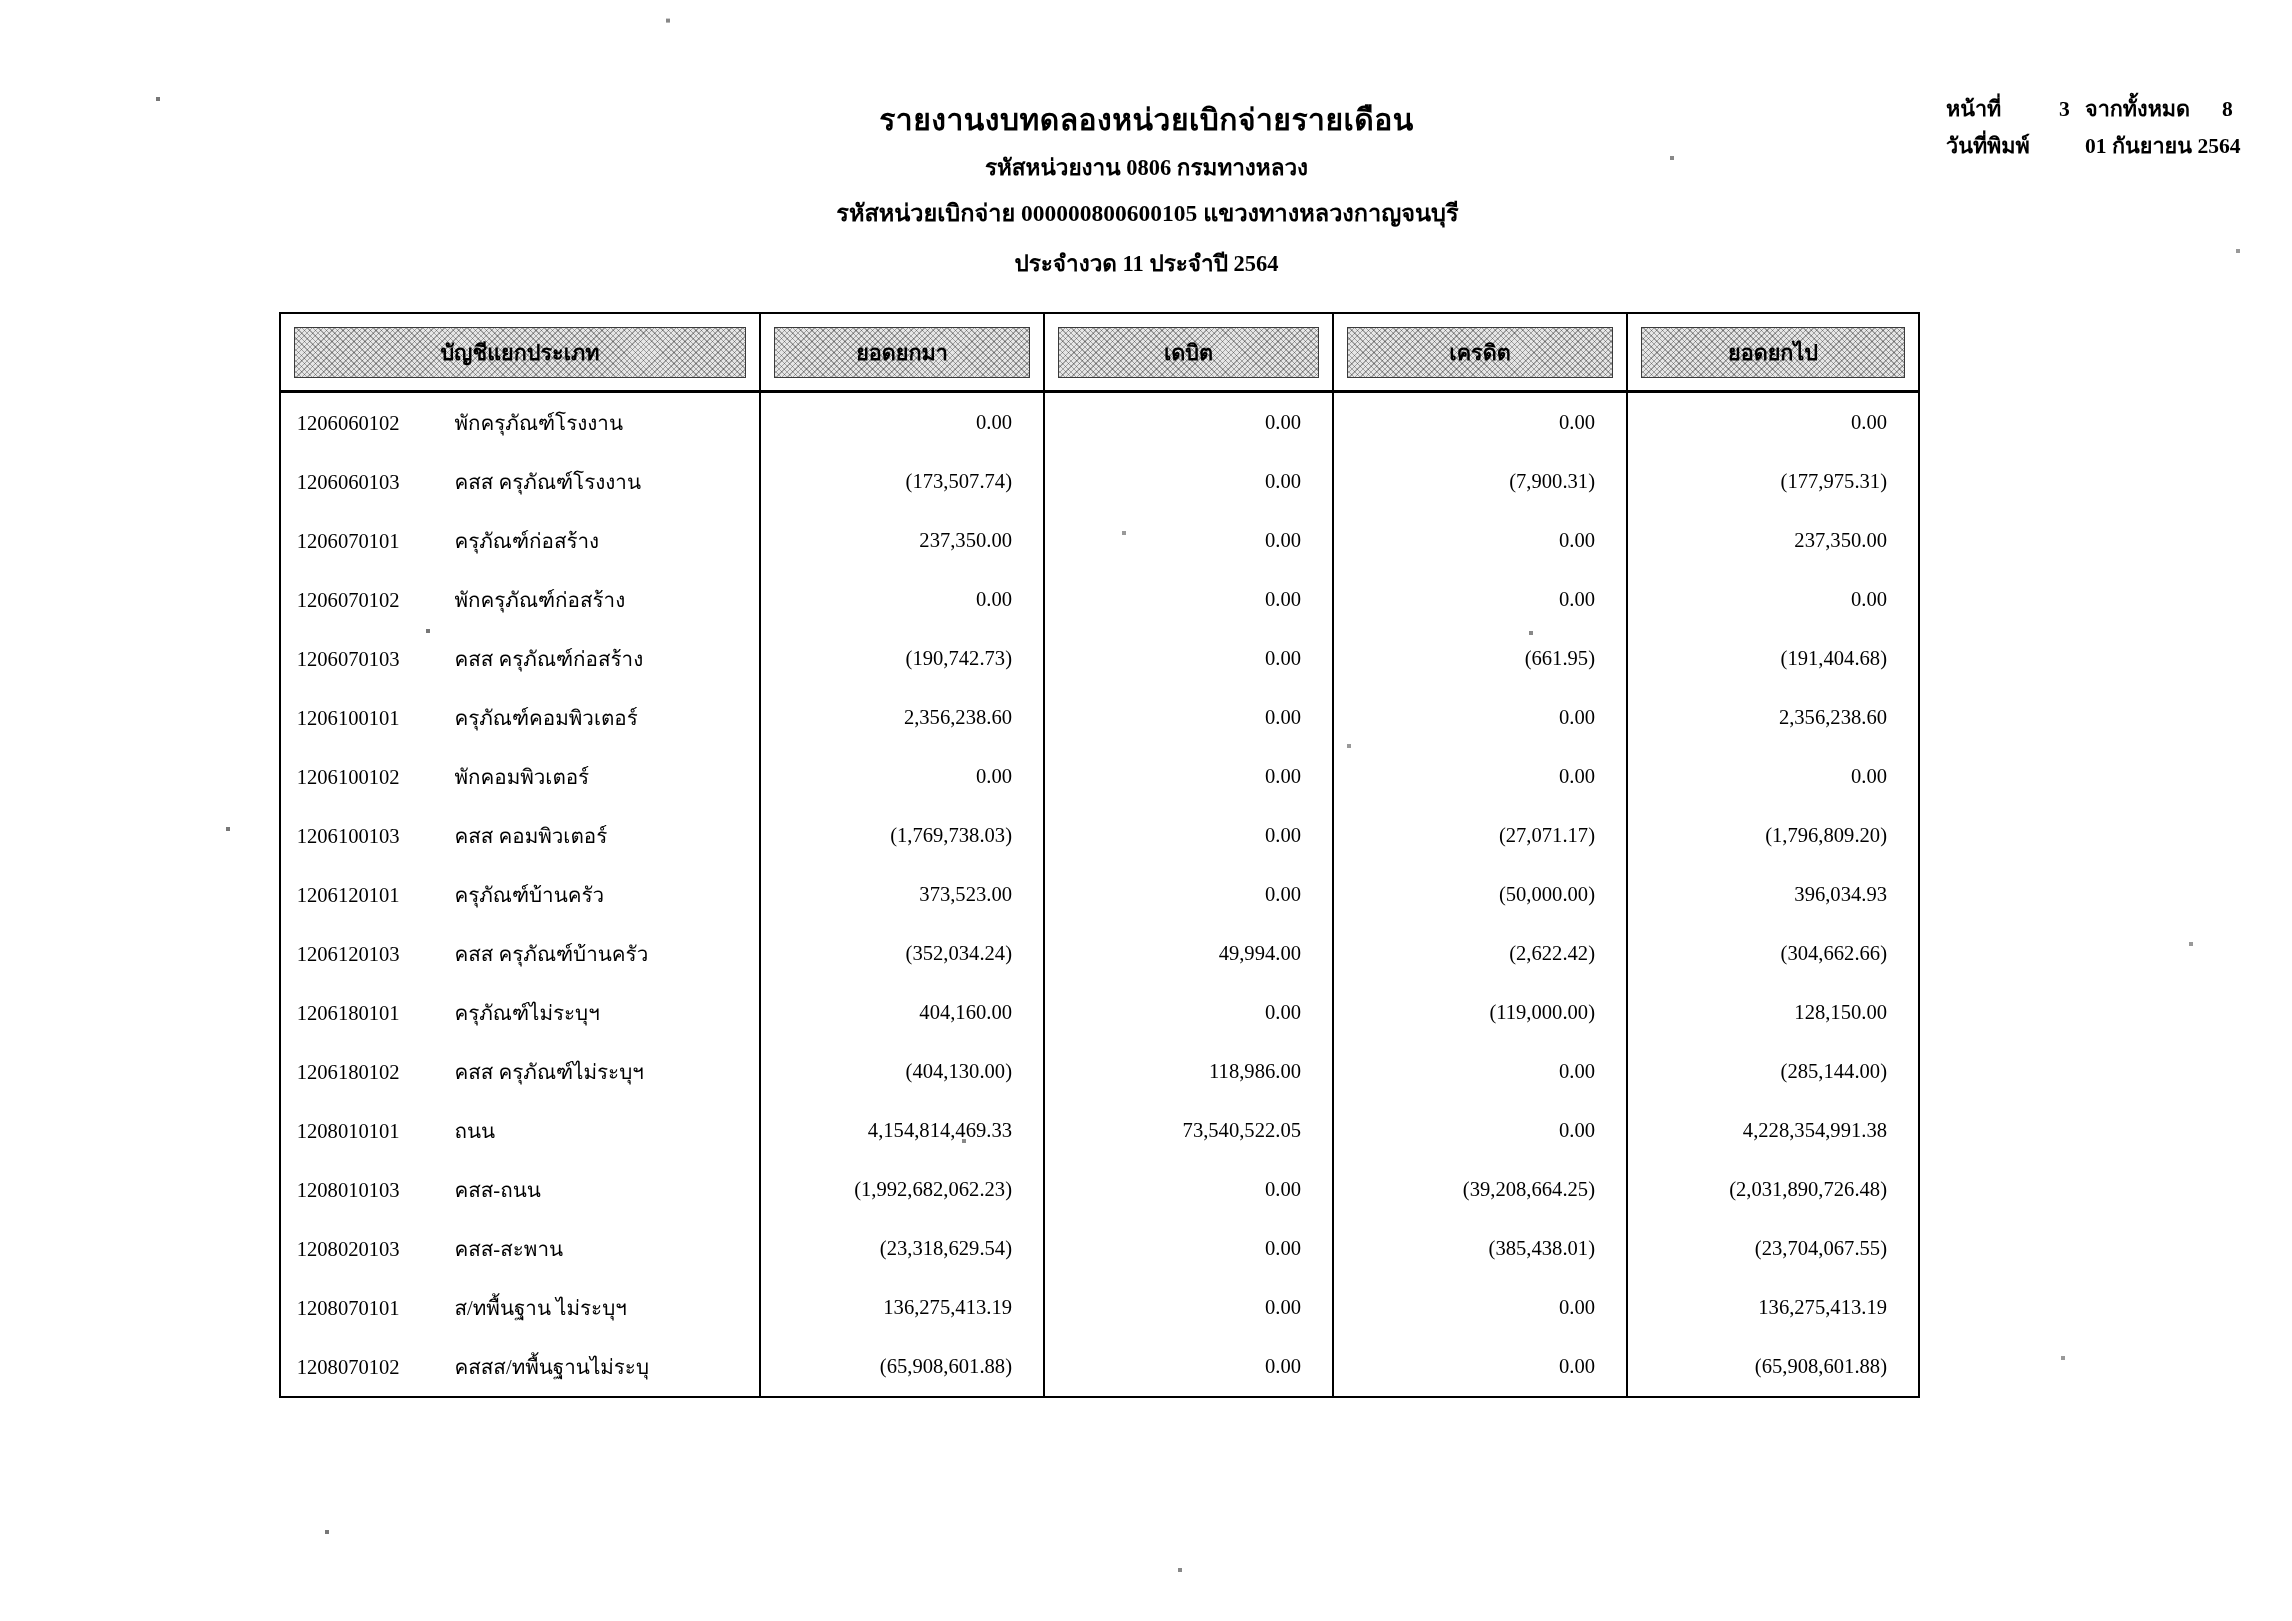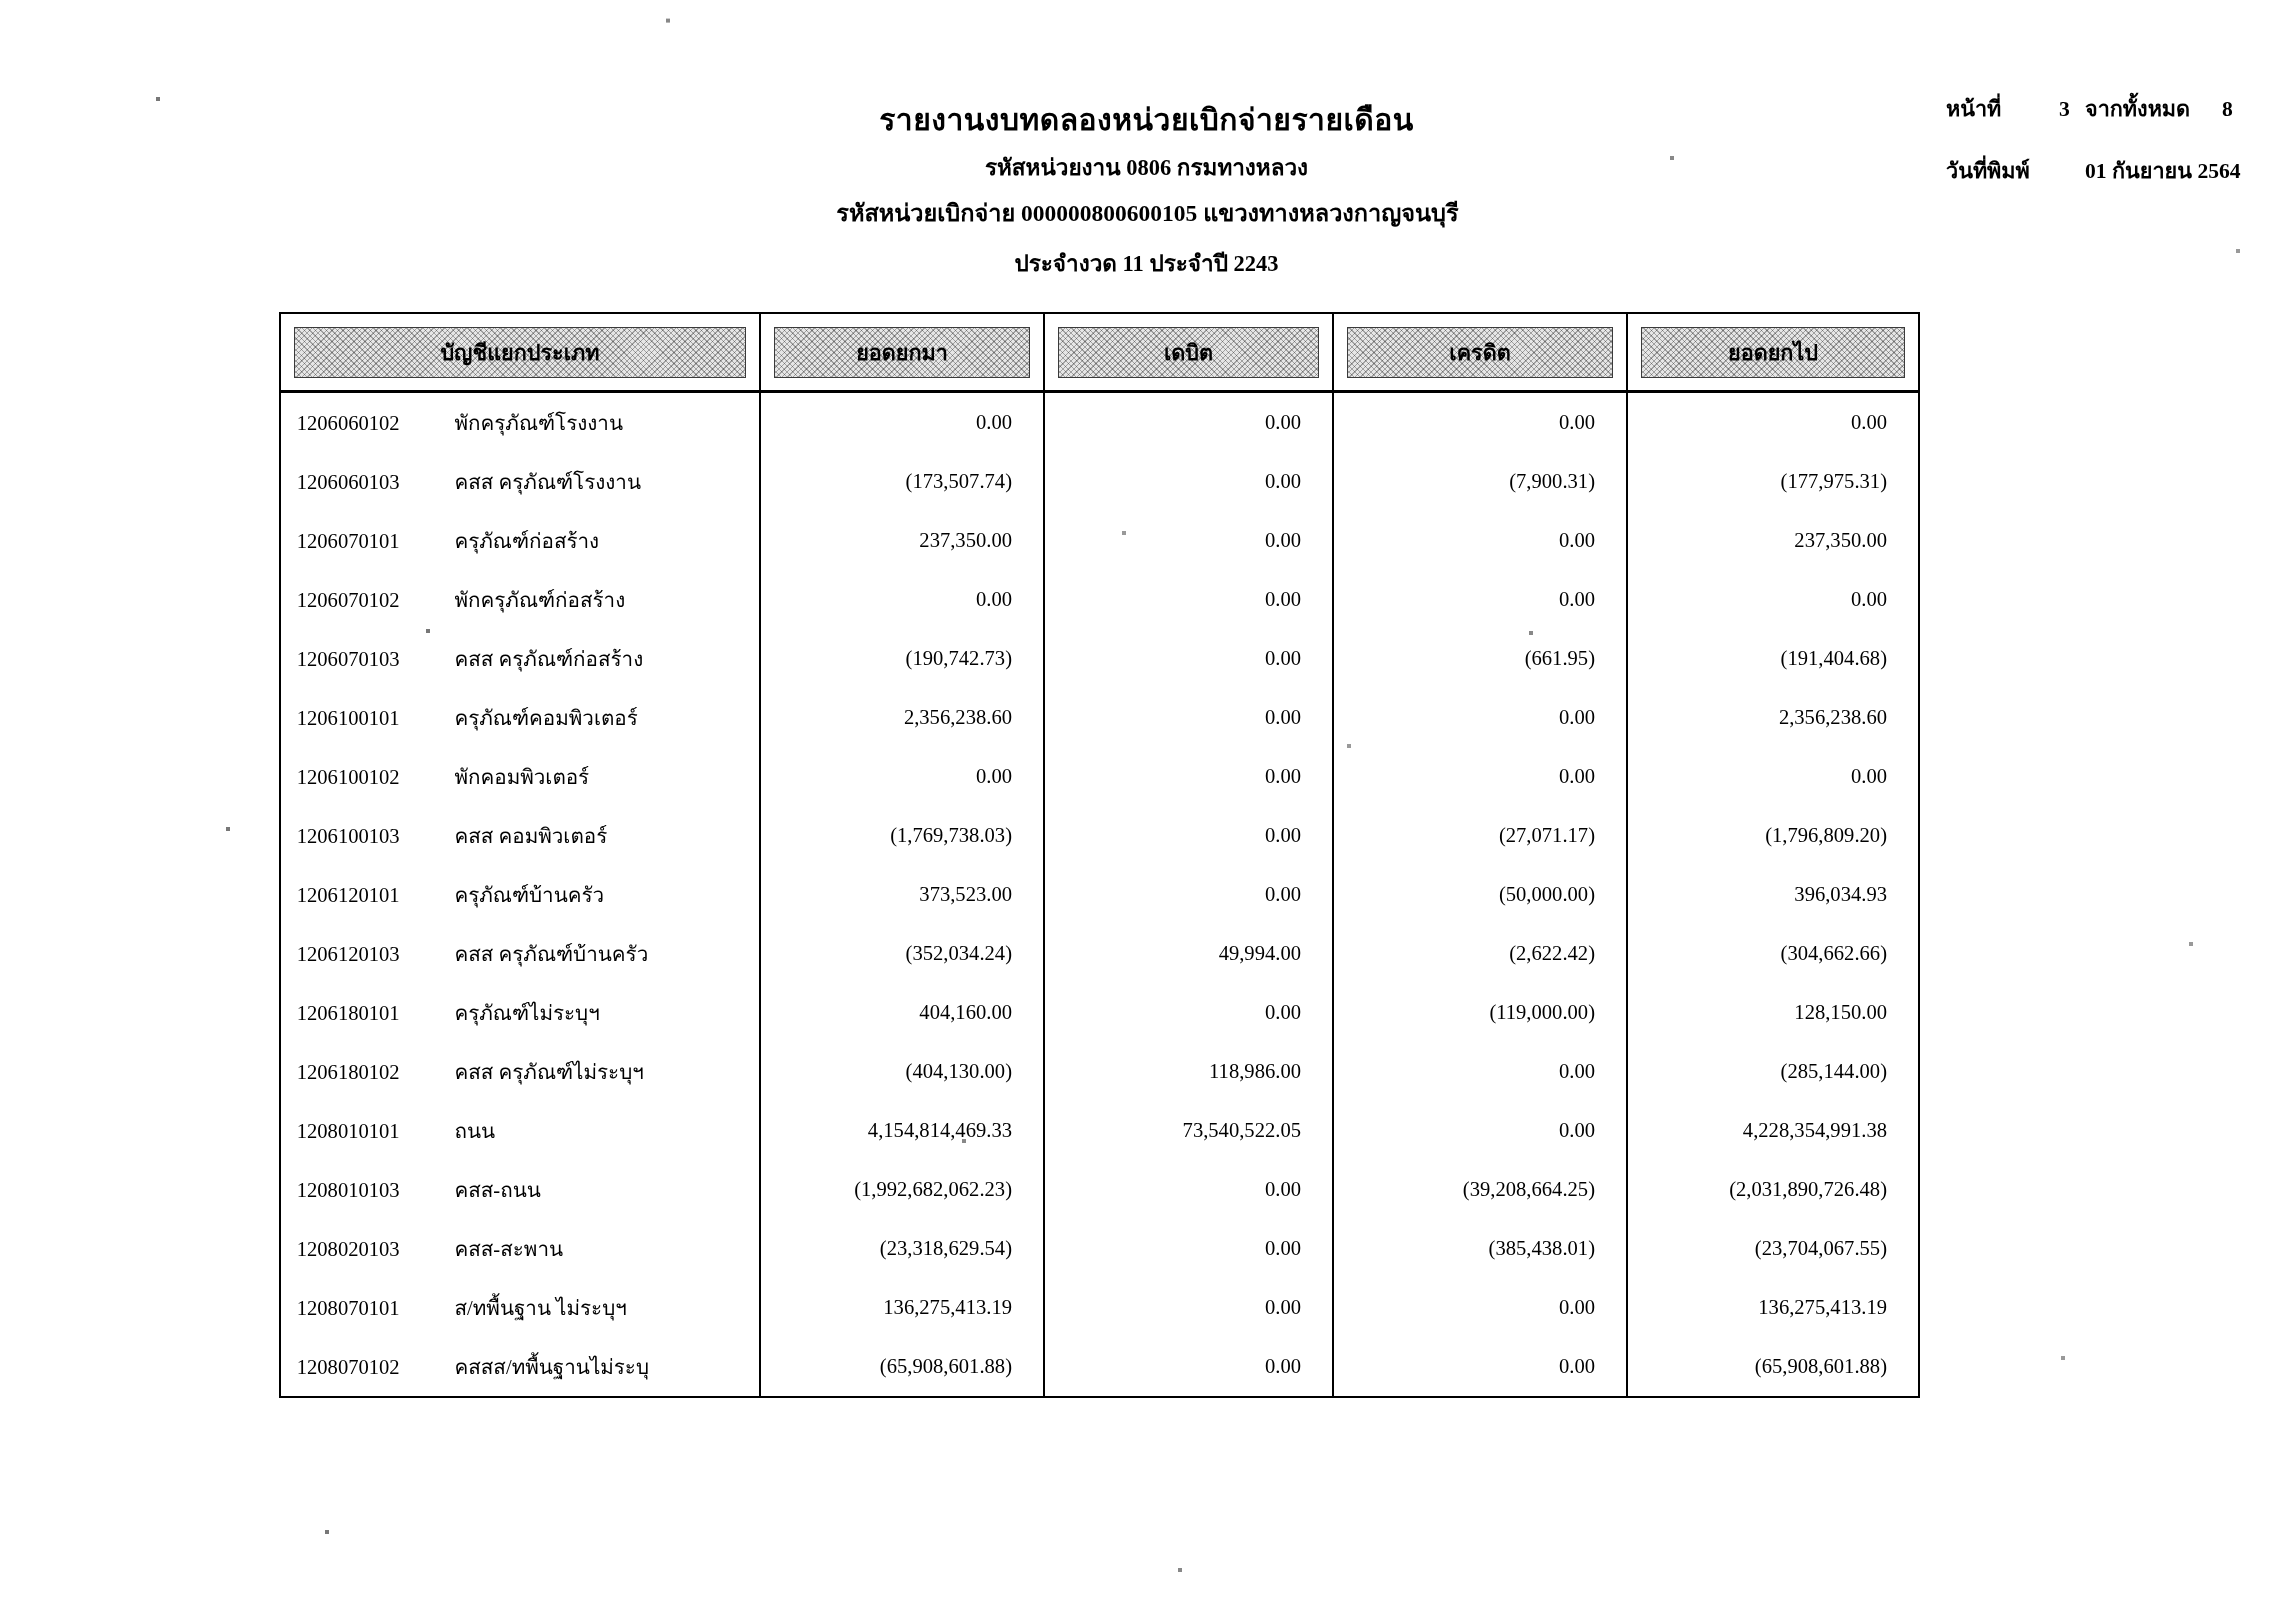--- a/index.html
+++ b/index.html
@@ -30,21 +30,21 @@
     position:absolute; top:245px; left:0; width:100%;
     text-align:center; font-size:22.5px; font-weight:bold;
   }
 
   
   .page-meta {
     position:absolute; top:91px; left:1946px; width:343px;
     font-size:21.6px; font-weight:bold;
   }
   .meta-line { display:flex; align-items:baseline; }
-  .meta-line + .meta-line { margin-top:27px; }
+  .meta-line + .meta-line { margin-top:2px; }
   .m-page-label   { width:98px; }
   .m-page-number  { width:41px;  text-align:center; }
   .m-total-label  { width:137px; text-align:left; }
   .m-total-pages  { flex:0 0 auto; }
   .m-date-label   { width:139px; }
   .m-date-value   { flex:0 0 auto; }
 
   
   .tbl-wrap { position:absolute; top:312px; left:279px;border-radius:22px; }
   table.trial {
@@ -104,21 +104,21 @@
 </head>
 <body>
 
 <div class="sheet">
 
   <div class="specks"></div>
 
   <div class="doc-title">รายงานงบทดลองหน่วยเบิกจ่ายรายเดือน</div>
   <div class="doc-sub1">รหัสหน่วยงาน 0806 กรมทางหลวง</div>
   <div class="doc-sub2">รหัสหน่วยเบิกจ่าย 000000800600105 แขวงทางหลวงกาญจนบุรี</div>
-  <div class="doc-sub3">ประจำงวด 11 ประจำปี 2243</div>
+  <div class="doc-sub3">ประจำงวด 11 ประจำปี 2564</div>
 
   <div class="page-meta">
     <div class="meta-line">
       <span class="m-page-label">หน้าที่</span>
       <span class="m-page-number">3</span>
       <span class="m-total-label">จากทั้งหมด</span>
       <span class="m-total-pages">8</span>
     </div>
     <div class="meta-line">
       <span class="m-date-label">วันที่พิมพ์</span>

